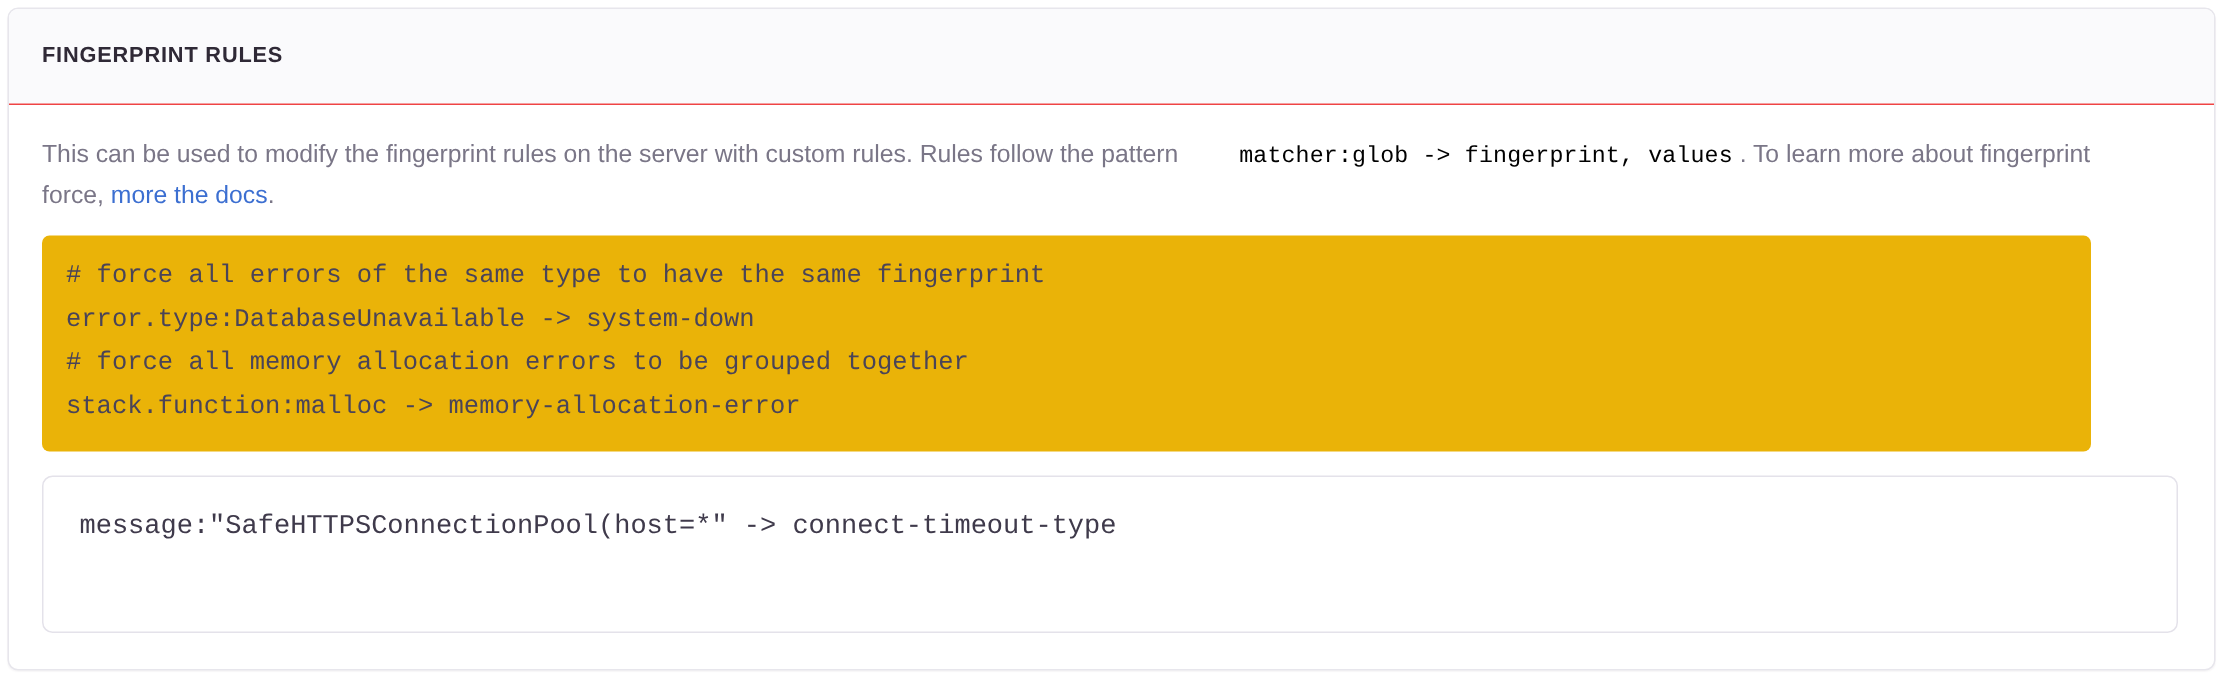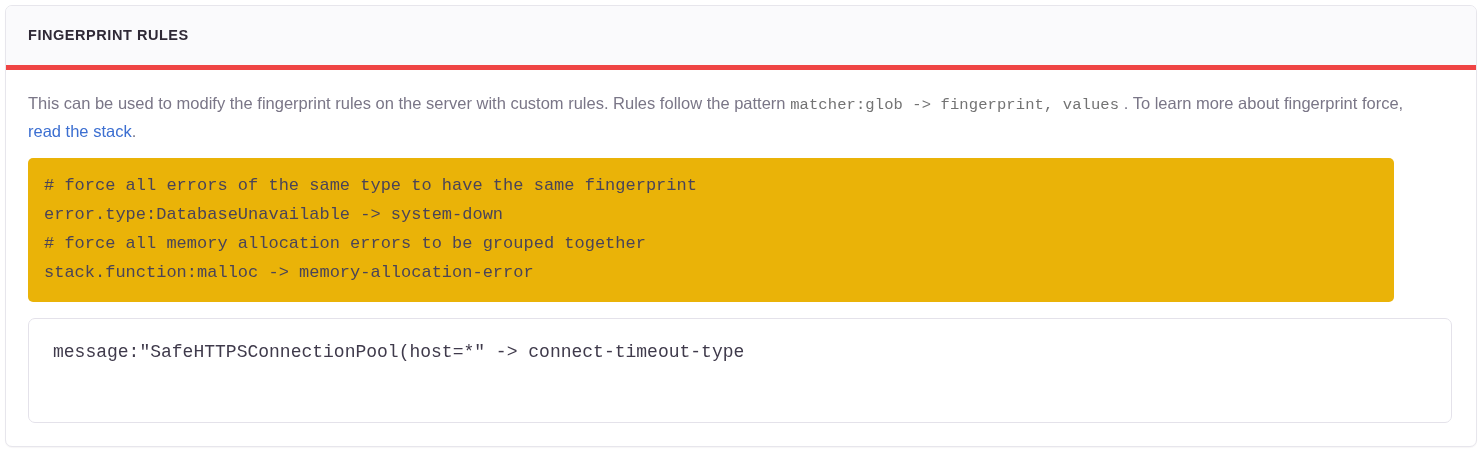--- a/index.html
+++ b/index.html
@@ -26,21 +26,21 @@
     border: 1px solid #e7e6ec;
     border-radius: 7px;
     overflow: hidden;
     box-shadow: 0 1px 1px rgba(43,34,51,0.04);
   }
 
   .panel-header {
     height: 64px;
     box-sizing: border-box;
     background: #fafafc;
-    border-bottom: 5px solid #ef4444;
+    border-bottom: 1px solid #ef4444;
     display: flex;
     align-items: center;
     padding: 0 22px;
   }
 
   .panel-title {
     font-size: 14.5px;
     font-weight: bold;
     letter-spacing: 0.55px;
     color: #2f2936;
@@ -56,23 +56,24 @@
     font-size: 16.5px;
     line-height: 26px;
     color: #7a7687;
     margin: 0 0 14px 0;
     max-width: 1380px;
   }
 
   .description .inline-code {
     font-family: "Liberation Mono", "DejaVu Sans Mono", monospace;
     font-size: 15.5px;
-    color: #737373;
+    color: #000000;
     white-space: pre;
     letter-spacing: 0.1px;
+    margin-left: 36px;
   }
 
   .doc-link {
     color: #3c6fd1;
     text-decoration: none;
   }
 
   .code-block {
     background: #eab308;
     border-radius: 5px;
@@ -113,21 +114,21 @@
 
 <div class="panel">
 
   <div class="panel-header">
     <div class="panel-title">FINGERPRINT RULES</div>
   </div>
 
   <div class="panel-body">
 
     <p class="description">
-      <span>This can be used to modify the fingerprint rules on the server with custom rules. Rules follow the pattern </span><span class="inline-code">matcher:glob -&gt; fingerprint, values</span><span> . To learn more about fingerprint force, </span><a class="doc-link" href="#">read the stack</a><span>.</span>
+      <span>This can be used to modify the fingerprint rules on the server with custom rules. Rules follow the pattern </span><span class="inline-code">matcher:glob -&gt; fingerprint, values</span><span> . To learn more about fingerprint force, </span><a class="doc-link" href="#">more the docs</a><span>.</span>
     </p>
 
     <pre class="code-block"># force all errors of the same type to have the same fingerprint
 error.type:DatabaseUnavailable -&gt; system-down
 # force all memory allocation errors to be grouped together
 stack.function:malloc -&gt; memory-allocation-error</pre>
 
     <textarea class="rules-textarea" spellcheck="false" placeholder="matcher:glob -&gt; fingerprint, values" style="">message:"SafeHTTPSConnectionPool(host=*" -&gt; connect-timeout-type</textarea>
 
   </div>

